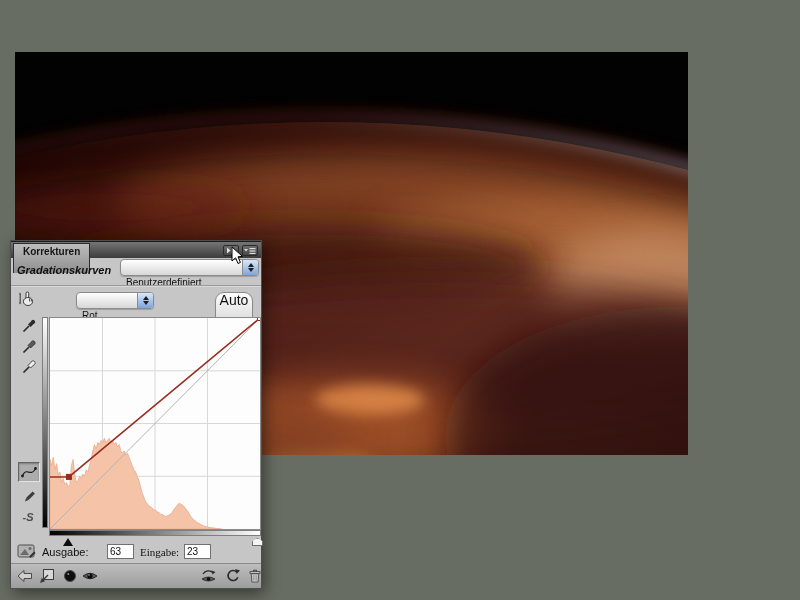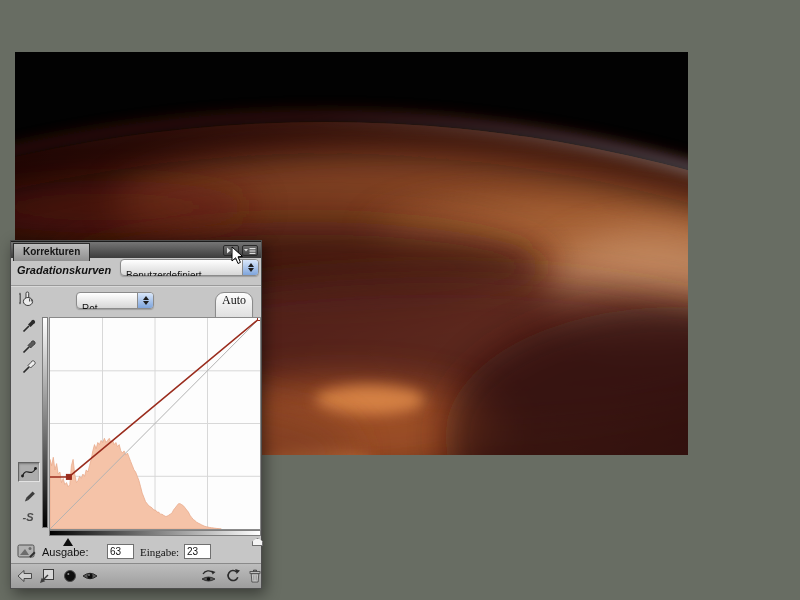--- a/index.html
+++ b/index.html
@@ -20,56 +20,55 @@
     background:#c6c6c6;border:1px solid #4e4e4e;box-sizing:border-box;
     box-shadow:3px 5px 14px rgba(0,0,0,.45);
     font-size:11px;color:#111;
   }
   .tabbar{
     position:absolute;left:0;top:0;right:0;height:17px;
     background:linear-gradient(#757575,#3c3c3c);
     border-top:1px solid #1c1c1c;box-sizing:border-box;
   }
   .tab{
-    position:absolute;left:2px;top:1px;height:18px;padding:0 9px;
+    position:absolute;left:2px;top:1px;height:30px;padding:0 9px;
     background:linear-gradient(#bcbcbc,#8f8f8f);
     font-size:10px;font-weight:bold;color:#141414;line-height:15px;
     border:1px solid #2d2d2d;border-bottom:none;box-sizing:border-box;
   }
   .hdr-btn{
     position:absolute;top:3px;height:11px;border-radius:2px;
     background:linear-gradient(#6e6e6e,#474747);border:1px solid #2a2a2a;
     display:flex;align-items:center;justify-content:center;box-sizing:border-box;
   }
   .divider{position:absolute;left:0;right:0;height:1px;background:#9a9a9a;box-shadow:0 1px 0 #d9d9d9;}
   .lbl{position:absolute;white-space:nowrap;}
   .bold{font-weight:bold;}
   
   .dd{
     position:absolute;height:17px;box-sizing:border-box;
     background:linear-gradient(#ffffff,#d7d7d7);
     border:1px solid #8b8b8b;border-radius:4px;
     display:flex;align-items:stretch;font-size:10px;
     box-shadow:0 1px 1px rgba(0,0,0,.2);
   }
-  .dd .dd-lbl{flex:1;padding:8px 5px;line-height:15px;overflow:hidden;white-space:nowrap;color:#111;}
+  .dd .dd-lbl{flex:1;padding:15px 5px;line-height:15px;overflow:hidden;white-space:nowrap;color:#111;}
   .dd .step{
     width:15px;background:linear-gradient(#d9e7fa,#7fa5dc);
     border-left:1px solid #8b8b8b;border-radius:0 3px 3px 0;
     display:flex;flex-direction:column;align-items:center;justify-content:center;gap:1px;
   }
   .tri{width:0;height:0;border-left:3px solid transparent;border-right:3px solid transparent;}
   .tri.up{border-bottom:4px solid #1d1d1d;}
   .tri.dn{border-top:4px solid #1d1d1d;}
   .auto-btn{
     position:absolute;width:38px;height:34px;border-radius:9px;
     background:linear-gradient(#fdfdfd,#d6d6d6);border:1px solid #8b8b8b;
-    font-size:12px;line-height:15px;text-align:center;color:#111;box-sizing:border-box;
+    font-size:14px;line-height:15px;text-align:center;color:#111;box-sizing:border-box;
     box-shadow:0 1px 1px rgba(0,0,0,.2);
-    font-family:Liberation Serif, serif;
   }
   .tool{position:absolute;width:18px;height:18px;display:flex;align-items:center;justify-content:center;}
   .tool-box{
     position:absolute;width:22px;height:20px;box-sizing:border-box;
     background:#adadad;border:1px solid;border-color:#636363 #e3e3e3 #e3e3e3 #636363;
     box-shadow:inset 0 1px 2px rgba(0,0,0,.3);
     display:flex;align-items:center;justify-content:center;
   }
   .smooth-txt{font-size:11px;font-style:italic;color:#4c4c4c;font-weight:bold;}
   

